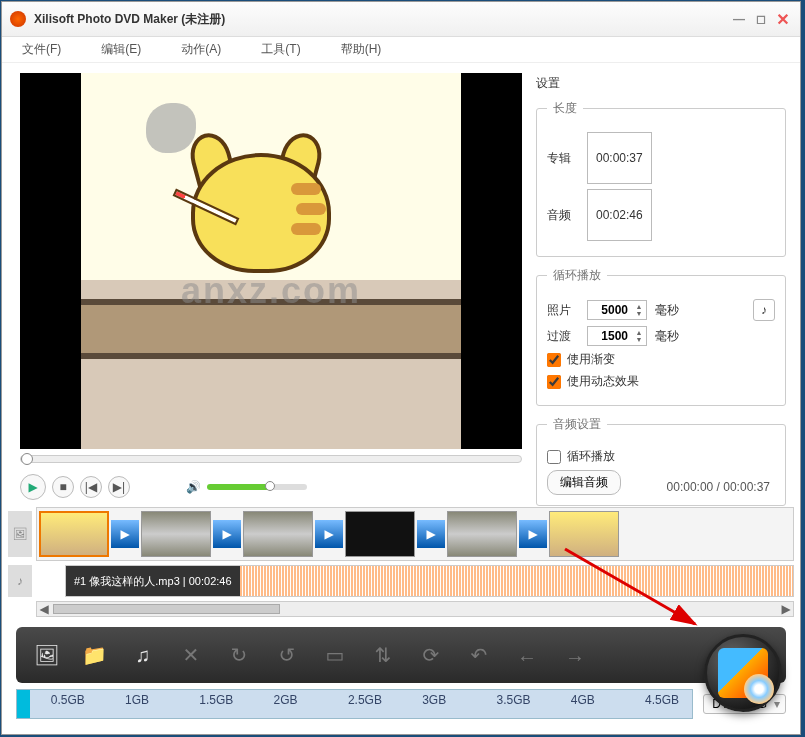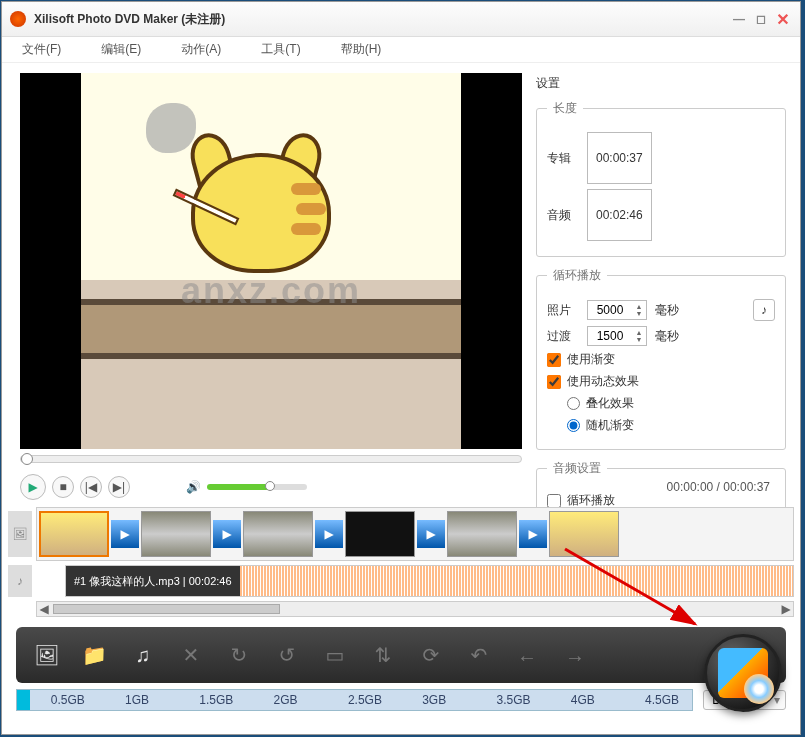--- a/index.html
+++ b/index.html
@@ -30,21 +30,21 @@
 .prog-track .thumb{ position:absolute; left:0; top:-3px; width:12px; height:12px; background:#fff; border:1px solid #888; border-radius:50%;}
 
 .settings { flex:1; padding: 12px 14px 0 14px; color:#333; }
 .settings h3 { font-size:12px; font-weight:normal; margin-bottom:8px; }
 fieldset { border:1px solid #ccc; border-radius:3px; padding:10px 10px; margin-bottom:10px; }
 legend { padding:0 6px; color:#737373; }
 .row { display:flex; align-items:center; gap:8px; margin:5px 0; }
 .row label { width:32px; }
 .tbox { border:1px solid #bbb; padding:18px 8px; background:#fff; min-width:60px; display:inline-block; text-align:left;}
 .spin { border:1px solid #bbb; background:#fff; display:flex; align-items:center; }
-.spin input { border:0; width:44px; padding:2px 4px; text-align:center;}
+.spin input { border:0; width:44px; padding:2px 4px; text-align:right;font-weight:bold;}
 .spin .arrows { width:14px; display:flex; flex-direction:column; }
 .spin .arrows span{ font-size:7px; line-height:7px; text-align:center; color:#666; cursor:pointer;}
 .music-btn { width:22px; height:22px; border:1px solid #bbb; border-radius:3px; display:flex; align-items:center; justify-content:center; margin-left:auto; cursor:pointer;}
 .chk { display:flex; align-items:center; gap:6px; margin:5px 0; }
 .chk input[type=checkbox]{ accent-color:#f70; width:14px; height:14px;}
 .radio-group { margin-left:20px; }
 .radio-group .chk input{ accent-color:#06c;}
 .btn { border:1px solid #bbb; border-radius:10px; padding:3px 12px; background:#fafafa; cursor:pointer;}
 
 .controls { height:32px; display:flex; align-items:center; padding:0 18px; gap:6px; }
@@ -74,21 +74,21 @@
 
 .toolbar { margin:10px 14px 6px 14px; height:56px; background:linear-gradient(#4a4a4a,#2a2a2a); border-radius:6px; display:flex; align-items:center; padding:0 14px; gap:14px;}
 .tbtn { width:34px; height:34px; display:flex; align-items:center; justify-content:center; color:#e8e8e8; font-size:20px; cursor:pointer;}
 .tbtn.dis{ color:#777;}
 .burn-btn{ position:absolute; right:18px; bottom:22px; width:78px; height:78px; border-radius:50%; background:radial-gradient(circle at 35% 30%,#666,#000); border:3px solid #222; display:flex; align-items:center; justify-content:center; cursor:pointer; box-shadow:0 3px 8px rgba(0,0,0,.5);}
 .burn-btn .inner{ width:50px; height:50px; background:linear-gradient(135deg,#4bf 0%,#4bf 45%,#fa0 45%,#f30 100%); border-radius:6px; position:relative;}
 .burn-btn .disc{ position:absolute; right:-6px; bottom:-6px; width:30px; height:30px; border-radius:50%; background:radial-gradient(circle,#fff 20%,#8cf 40%,#fc8 70%,#8f8 100%);}
 .arrow-annot{ position:absolute; right:90px; bottom:100px; width:150px; height:90px; pointer-events:none;}
 
 .size-bar { margin:0 14px; display:flex; align-items:center; gap:0;}
-.ruler { flex:1; height:22px; background:linear-gradient(90deg,#0bd 0%,#0bd 2%,#cde 2%); border:1px solid #9bc; position:relative; font-size:10px; color:#346;}
+.ruler { flex:1; height:30px; background:linear-gradient(90deg,#0bd 0%,#0bd 2%,#cde 2%); border:1px solid #9bc; position:relative; font-size:10px; color:#346;}
 .ruler .tick{ position:absolute; top:3px; }
 .dvd-sel { margin-left:10px; border:1px solid #bbb; border-radius:3px; padding:2px 18px 2px 8px; background:#fafafa; cursor:pointer; position:relative;}
 .dvd-sel::after{content:"▾"; position:absolute; right:5px; top:2px; color:#888;}
 </style>
 </head>
 <body>
 
 <div class="window">
 
   <div class="titlebar">
@@ -175,30 +175,20 @@
           <span>毫秒</span>
         </div>
         <div class="chk">
           <input type="checkbox" checked="" style="">
           <span>使用渐变</span>
         </div>
         <div class="chk">
           <input type="checkbox" checked="" style="">
           <span>使用动态效果</span>
         </div>
-        <div class="radio-group">
-          <div class="chk">
-            <input type="radio" name="grad" style="">
-            <span>叠化效果</span>
-          </div>
-          <div class="chk">
-            <input type="radio" name="grad" checked="" style="">
-            <span>随机渐变</span>
-          </div>
-        </div>
       </fieldset>
 
       <fieldset>
         <legend>音频设置</legend>
         <div class="chk">
           <input type="checkbox" style="">
           <span>循环播放</span>
         </div>
         <button class="btn">编辑音频</button>
       </fieldset>

